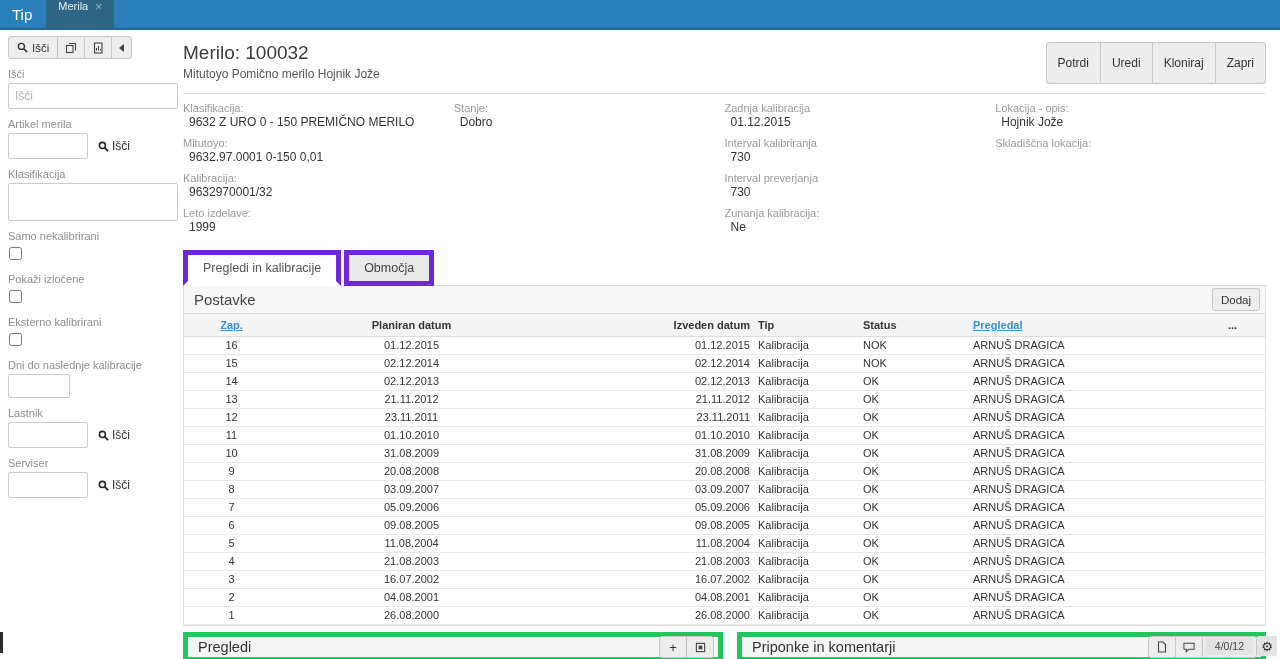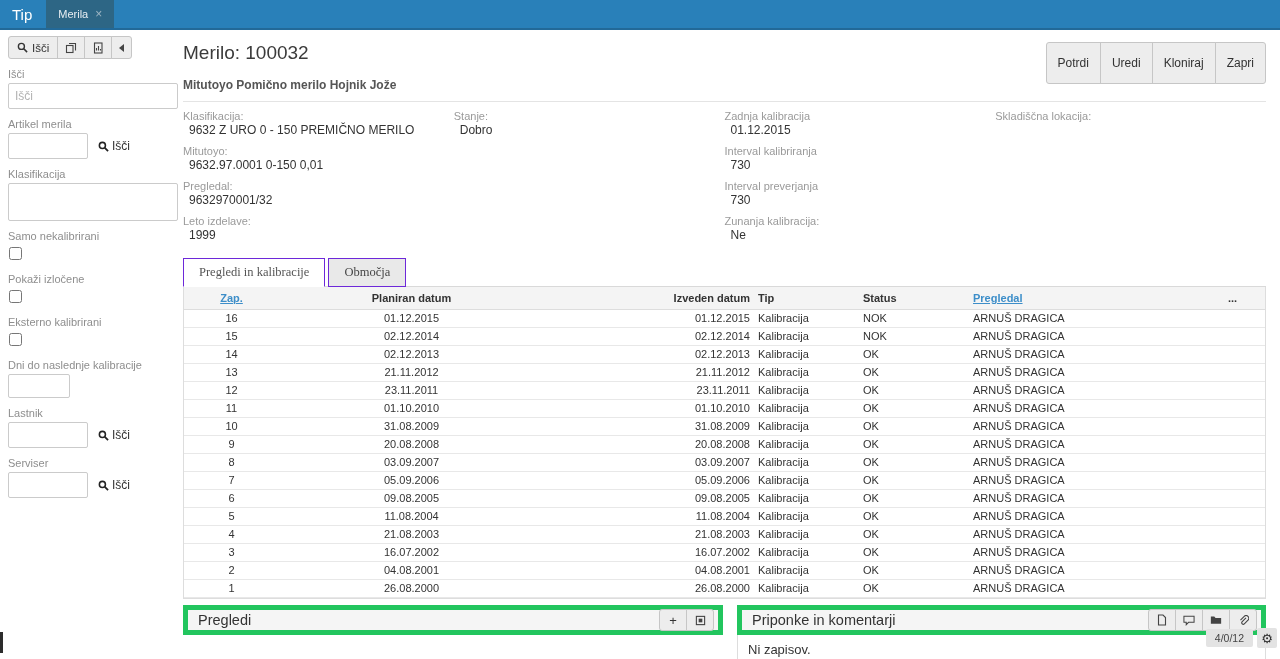--- a/index.html
+++ b/index.html
@@ -7,21 +7,21 @@
   body {
     font-family: "Liberation Sans", "DejaVu Sans", sans-serif;
     background:#fff; color:#333; position:relative; overflow:hidden;
   }
 
   
   .topbar { height:30px; background:#2980b9; border-bottom:2px solid #226998;
             display:flex; align-items:stretch; }
   .app-title { color:#fff; font-size:15px; padding:6px 14px 0 12px; }
   .top-tab { background:#2d6685; color:#e8eef2; font-size:11px;
-             display:flex; align-items:center; gap:7px; padding:0 12px; cursor:default; }
+             display:flex; align-items:flex-start; gap:7px; padding:0 12px; cursor:default; }
   .top-tab .close-x { color:#9fb6c4; font-size:12px; }
 
   
   .sidebar { position:absolute; top:36px; left:8px; width:170px; }
   .btn { background:#ededed; border:1px solid #c6c6c6; color:#333;
          font-size:11.5px; display:inline-flex; align-items:center; gap:4px;
          padding:3px 8px; height:23px; border-radius:3px; cursor:pointer; }
   .btn-group { display:inline-flex; }
   .btn-group .btn { border-radius:0; margin-left:-1px; }
   .btn-group .btn:first-child { border-radius:3px 0 0 3px; margin-left:0; }
@@ -39,33 +39,33 @@
             font-size:12px; color:#333; cursor:pointer; white-space:nowrap; }
   .check-field input { width:13px; height:13px; margin:2px 0 0 1px; }
   .tri-left { width:0; height:0; border-top:4px solid transparent;
               border-bottom:4px solid transparent; border-right:5px solid #444; }
 
   
   .main { position:absolute; top:36px; left:183px; right:14px; }
   .head-row { display:flex; align-items:flex-start; margin-top:6px; }
   .head-titles { flex:1; }
   .page-title { font-size:19px; color:#3b3b3b; font-weight:400; line-height:22px; }
-  .page-subtitle { font-size:12px; color:#555; margin-top:14px;font-weight:bold; }
+  .page-subtitle { font-size:12px; color:#555; margin-top:3px; }
   .actions .btn { height:25px; padding:20px 11px; font-size:12px; }
   .divider { border-top:1px solid #e4e4e4; margin-top:9px; }
 
   .details { display:flex; margin-top:8px; }
   .dcol { width:25%; }
   .dfield { margin-bottom:8px; }
   .dlabel { font-size:11px; color:#9a9a9a; }
   .dvalue { font-size:12px; color:#333; padding-left:6px; margin-top:1px; min-height:14px; }
 
   .tabs { display:flex; border-bottom:1px solid #d9d9d9; margin-top:8px; }
   .tab-item { font-size:12.5px; color:#444; padding:6px 15px; margin-bottom:-1px;
-              border:1px solid #6d28d9; background:#e9e9e9; margin-right:3px; cursor:pointer;font-family:Liberation Serif, serif; }
+              border:5px solid #6d28d9; background:#e9e9e9; margin-right:3px; cursor:pointer; }
   .tab-item.active { background:#fff; border-bottom-color:#fff; color:#555; }
 
   .panel { border:1px solid #ddd; border-top:none; }
   .panel-head { background:#f7f7f7; height:28px; display:flex; align-items:center;
                 padding:0 5px 0 10px; border-bottom:1px solid #ddd; }
   .panel-title { flex:1; font-size:15px; color:#444; }
 
   table.grid { width:100%; border-collapse:collapse; table-layout:fixed; }
   .grid thead th { background:#f4f4f4; font-size:11px; font-weight:bold; color:#333;
                    padding:5px 4px; border-bottom:1px solid #ddd; }
@@ -82,21 +82,21 @@
   .bpanel-left { width:540px; }
   .bpanel-right { flex:1; }
   .bpanel-head { border:5px solid #22c55e; background:#f5f5f5; height:30px;
                  display:flex; align-items:center; padding:0 4px 0 10px; }
   .bpanel-title { flex:1; font-size:14.5px; color:#333; }
   .bpanel-body { border:1px solid #ddd; border-top:none; padding:7px 10px;
                  font-size:13px; color:#333; }
   .mini-btn { width:28px; height:22px; justify-content:center; padding:0; font-size:13px; }
 
   
-  .statusbar { position:absolute; right:3px; bottom:11px; display:flex; gap:4px; align-items:center; }
+  .statusbar { position:absolute; right:3px; bottom:3px; display:flex; gap:4px; align-items:center; }
   .counter-badge { background:#e3e3e3; border-radius:2px; padding:3px 9px;
                    font-size:10.5px; color:#444; }
   .gear-btn { width:20px; height:20px; background:#e3e3e3; border-radius:2px;
               display:flex; align-items:center; justify-content:center;
               font-size:13px; color:#2e2e2e; cursor:pointer; }
 
   .caret-artifact { position:absolute; left:0; bottom:6px; width:3px; height:21px; background:#2c2c2c; }
 
   svg.ic { display:block; }
 </style>
@@ -225,21 +225,21 @@
           <div class="dlabel">Klasifikacija:</div>
           <div class="dvalue">9632 Z URO 0 - 150 PREMIČNO MERILO</div>
         </div>
 
         <div class="dfield">
           <div class="dlabel">Mitutoyo:</div>
           <div class="dvalue">9632.97.0001 0-150 0,01</div>
         </div>
 
         <div class="dfield">
-          <div class="dlabel">Pregledal:</div>
+          <div class="dlabel">Kalibracija:</div>
           <div class="dvalue">9632970001/32</div>
         </div>
 
         <div class="dfield">
           <div class="dlabel">Leto izdelave:</div>
           <div class="dvalue">1999</div>
         </div>
       </div>
     <div class="dcol">
 
@@ -265,34 +265,42 @@
           <div class="dvalue">730</div>
         </div>
 
         <div class="dfield">
           <div class="dlabel">Zunanja kalibracija:</div>
           <div class="dvalue">Ne</div>
         </div>
       </div>
     <div class="dcol">
 
+        <div class="dfield">
+          <div class="dlabel">Lokacija - opis:</div>
+          <div class="dvalue">Hojnik Jože</div>
+        </div>
 
         <div class="dfield">
           <div class="dlabel">Skladiščna lokacija:</div>
           <div class="dvalue"></div>
         </div>
       </div>
   </div>
 
   <div class="tabs">
     <div class="tab-item active">Pregledi in kalibracije</div>
     <div class="tab-item">Območja</div>
   </div>
 
   <div class="panel">
+    <div class="panel-head">
+      <div class="panel-title">Postavke</div>
+      <button class="btn">Dodaj</button>
+    </div>
     <table class="grid">
       <colgroup>
         <col style="width:95px">
           <col style="width:265px">
           <col style="width:210px">
         <col style="width:105px">
           <col style="width:110px">
           <col style="width:255px">
           <col>
       </colgroup>

